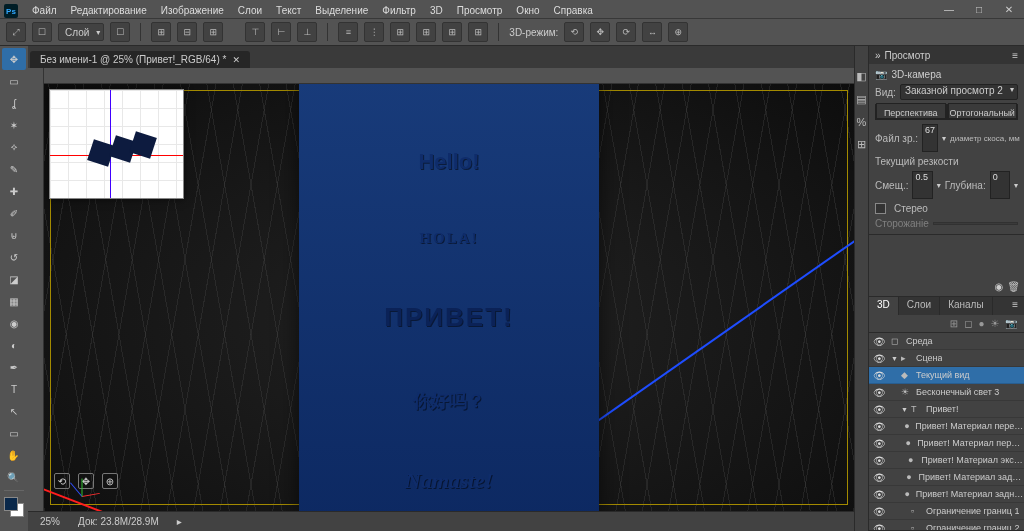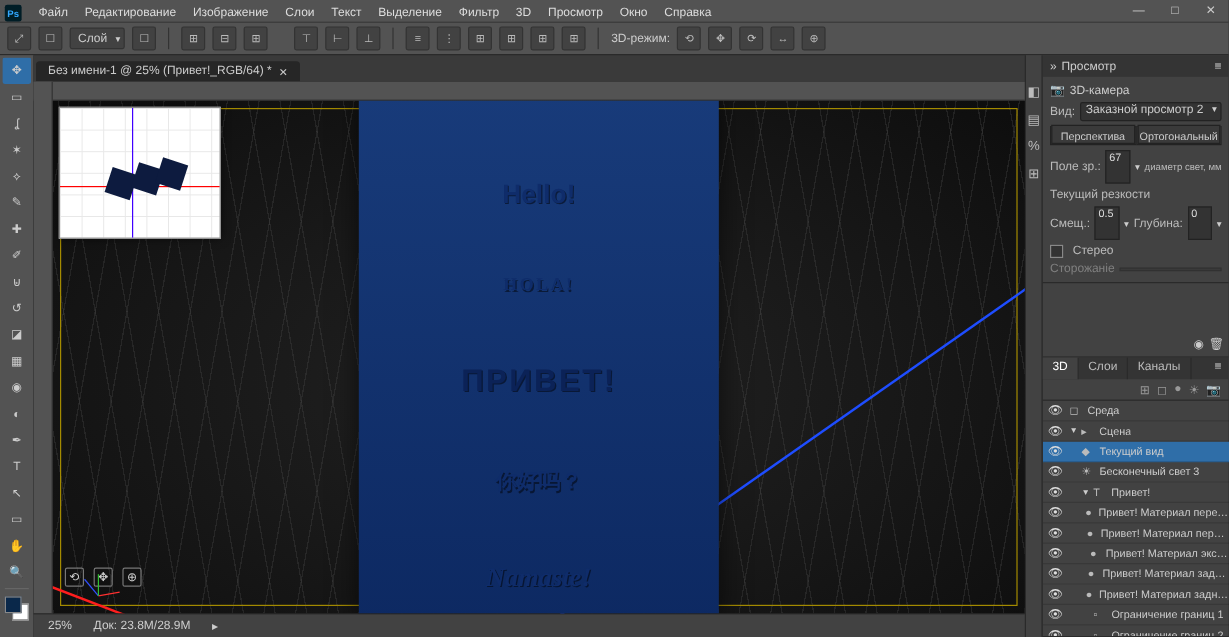--- a/index.html
+++ b/index.html
@@ -260,24 +260,24 @@
         </div>
         <div class="row radio-btns">
           <span class="active">
               <span>Перспектива</span>
             </span>
           <span>
               <span>Ортогональный</span>
             </span>
         </div>
         <div class="row">
-          <span class="lbl">Поле зр.:</span>
+          <span class="lbl">Файл зр.:</span>
           <span class="num-field">67</span>
           <span style="font-size:8px">▾</span>
-          <span class="lbl" style="font-size:8px">диаметр свет, мм</span>
+          <span class="lbl" style="font-size:8px">диаметр скоса, мм</span>
         </div>
         <div class="row">
             <span class="lbl">Текущий резкости</span>
           </div>
         <div class="row">
           <span class="lbl">Смещ.:</span>
           <span class="num-field">0.5</span>
           <span style="font-size:8px">▾</span>
           <span class="lbl">Глубина:</span>
           <span class="num-field">0</span>

